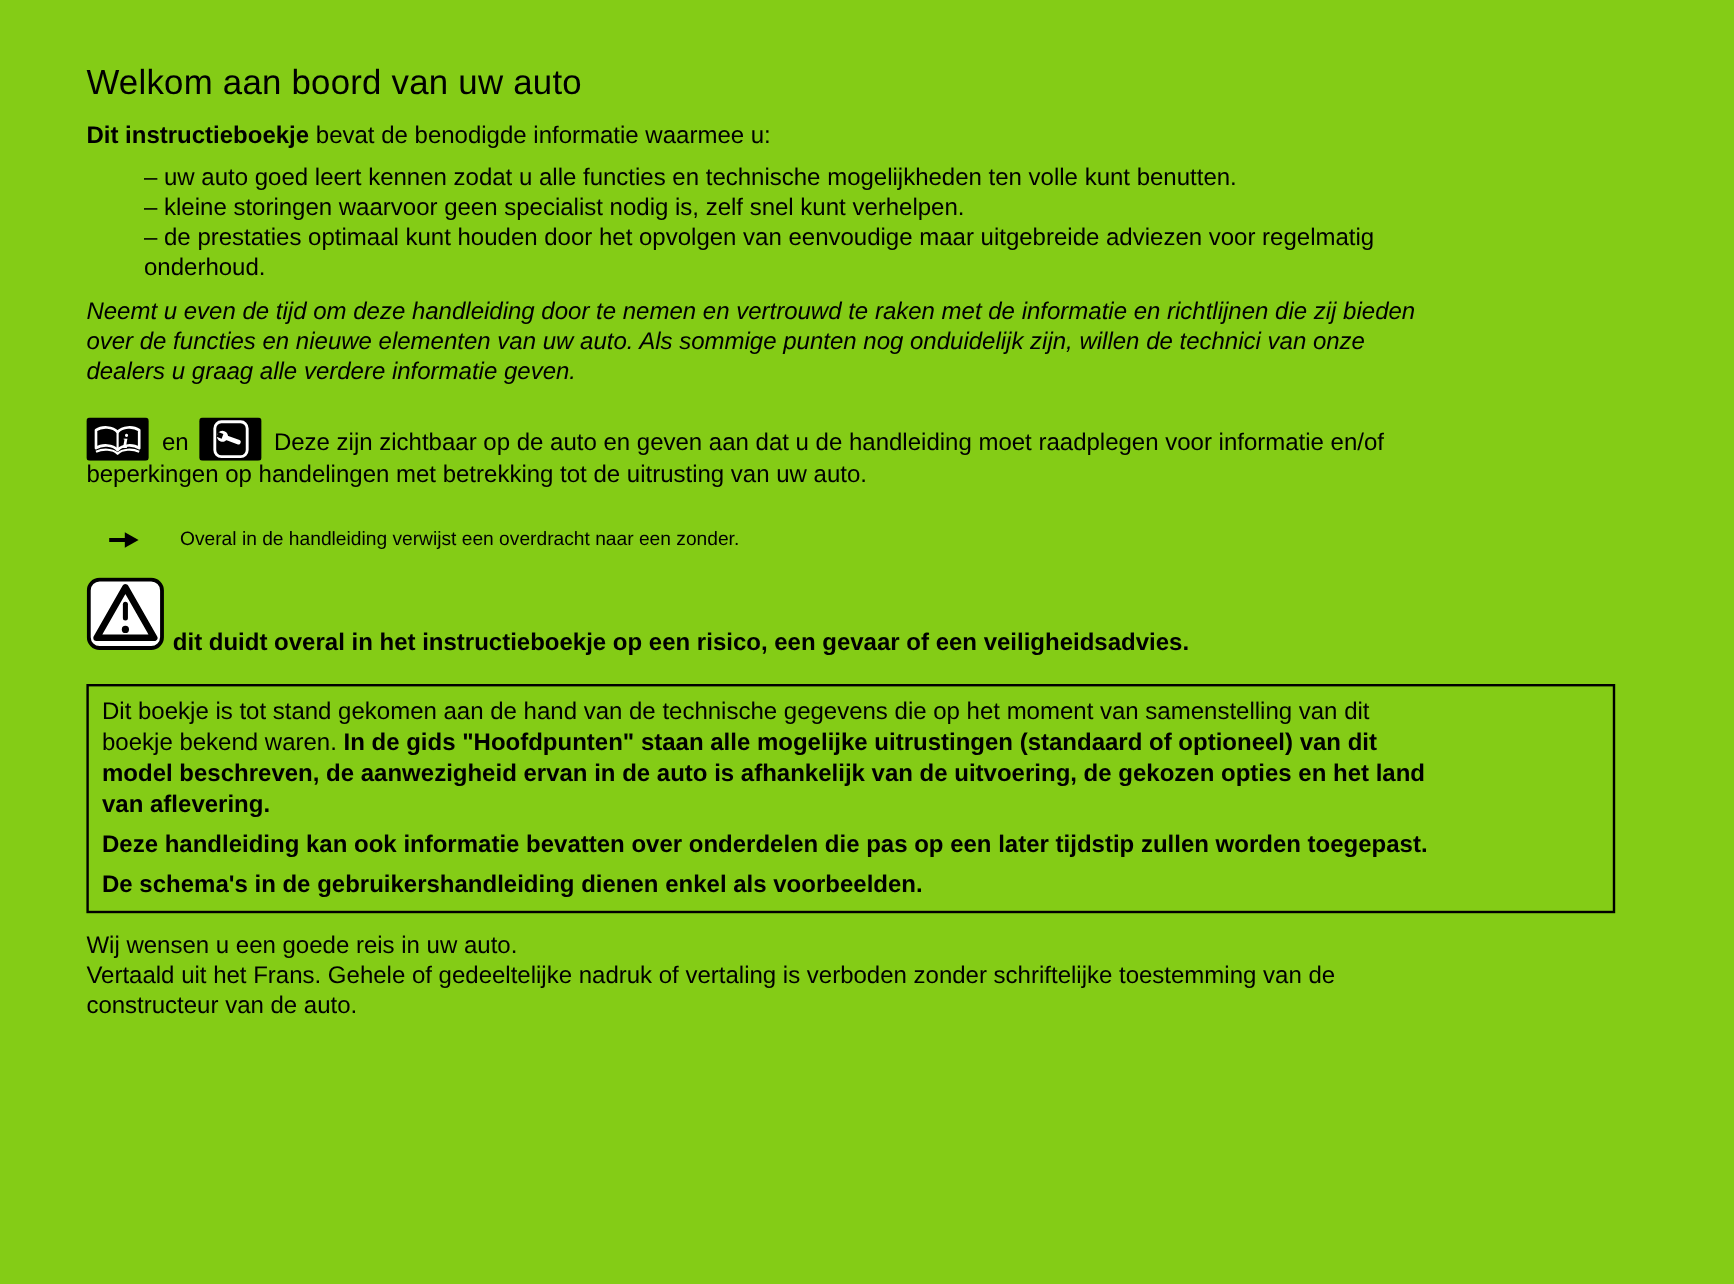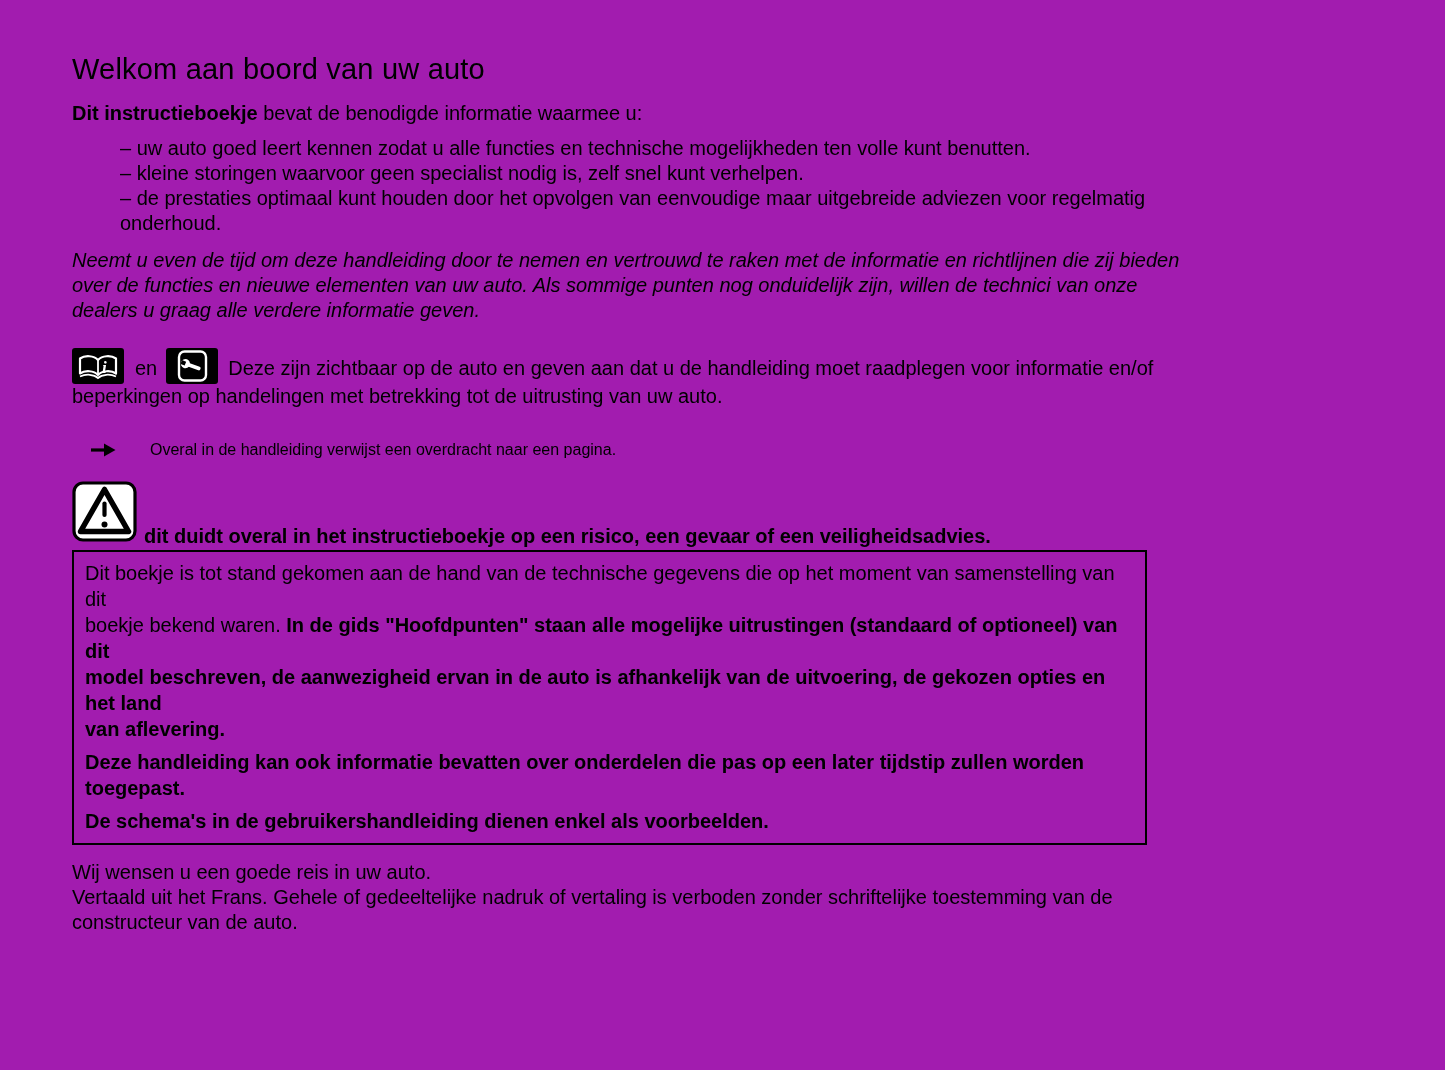--- a/index.html
+++ b/index.html
@@ -1,21 +1,21 @@
 <!DOCTYPE html>
 <html><head>
 <meta charset="utf-8">
 <style>
   html, body { margin: 0; padding: 0; background: #ffffff; }
   .page {
     position: relative;
     width: 1445px;
     height: 1070px;
     box-sizing: border-box;
-    background: #a21caf;
+    background: #84cc16;
     color: #000000;
     font-family: "Liberation Sans", "DejaVu Sans", sans-serif;
     padding: 52px 28px 0 72px;
     overflow: hidden;
   }
   .title {
     font-size: 29px;
     font-weight: 400;
     line-height: 34px;
     margin: 0 0 15px 0;
@@ -33,34 +33,34 @@
   .arrow-row {
     display: flex;
     align-items: center;
     margin-bottom: 22px;
   }
   .arrow-row svg { margin-left: 18px; flex: 0 0 auto; }
   .arrow-row .arrow-text { margin-left: 33px; }
   .warning-row {
     display: flex;
     align-items: flex-end;
-    margin-bottom: 8px;
+    margin-bottom: 28px;
   }
   .warning-row svg { flex: 0 0 auto; }
   .warning-text {
     font-size: 20px;
     line-height: 25px;
     font-weight: 700;
     margin-left: 7px;
     transform: translateY(7px);
   }
   .notice-box {
     border: 2px solid #000000;
     box-sizing: border-box;
-    width: 1075px;
+    width: 1274px;
     padding: 8px 11px 9px 11px;
     margin-bottom: 15px;
   }
   .notice-box p { line-height: 26px; }
   .notice-box .np1 { margin-bottom: 7px; }
   .notice-box .np2 { margin-bottom: 7px; font-weight: 700; }
   .notice-box .np3 { font-weight: 700; }
   .closing { }
   b { font-weight: 700; }
 </style>
@@ -100,21 +100,21 @@
           <rect x="14.5" y="15.9" width="4.5" height="4.2" fill="#000"></rect>
         </g>
       </svg><span class="sym-text-gap"></span><span>Deze zijn zichtbaar op de auto en geven aan dat u de handleiding moet raadplegen voor informatie en/of
 beperkingen op handelingen met betrekking tot de uitrusting van uw auto.</span></p>
 
   <div class="arrow-row">
     <svg width="27" height="18" viewBox="0 0 27 18" xmlns="http://www.w3.org/2000/svg">
         <path d="M1 9 H16" stroke="#000" stroke-width="3.2"></path>
         <polygon points="14,2.5 25.5,9 14,15.5" fill="#000"></polygon>
       </svg>
-    <span class="arrow-text">Overal in de handleiding verwijst een overdracht naar een pagina.</span>
+    <span class="arrow-text">Overal in de handleiding verwijst een overdracht naar een zonder.</span>
   </div>
 
   <div class="warning-row">
     <svg width="65" height="61" viewBox="0 0 65 61" xmlns="http://www.w3.org/2000/svg">
         <rect x="2" y="2" width="61" height="57" rx="9" fill="#fff" stroke="#000" stroke-width="3.2"></rect>
         <path d="M32.5 8.5 L56.5 50.5 L8.5 50.5 Z" fill="#fff" stroke="#000" stroke-width="5.5" stroke-linejoin="round"></path>
         <rect x="30.4" y="20.5" width="4.2" height="15.5" rx="2.1" fill="#000"></rect>
         <circle cx="32.5" cy="43.5" r="3" fill="#000"></circle>
       </svg>
     <b class="warning-text">dit duidt overal in het instructieboekje op een risico, een gevaar of een veiligheidsadvies.</b>

